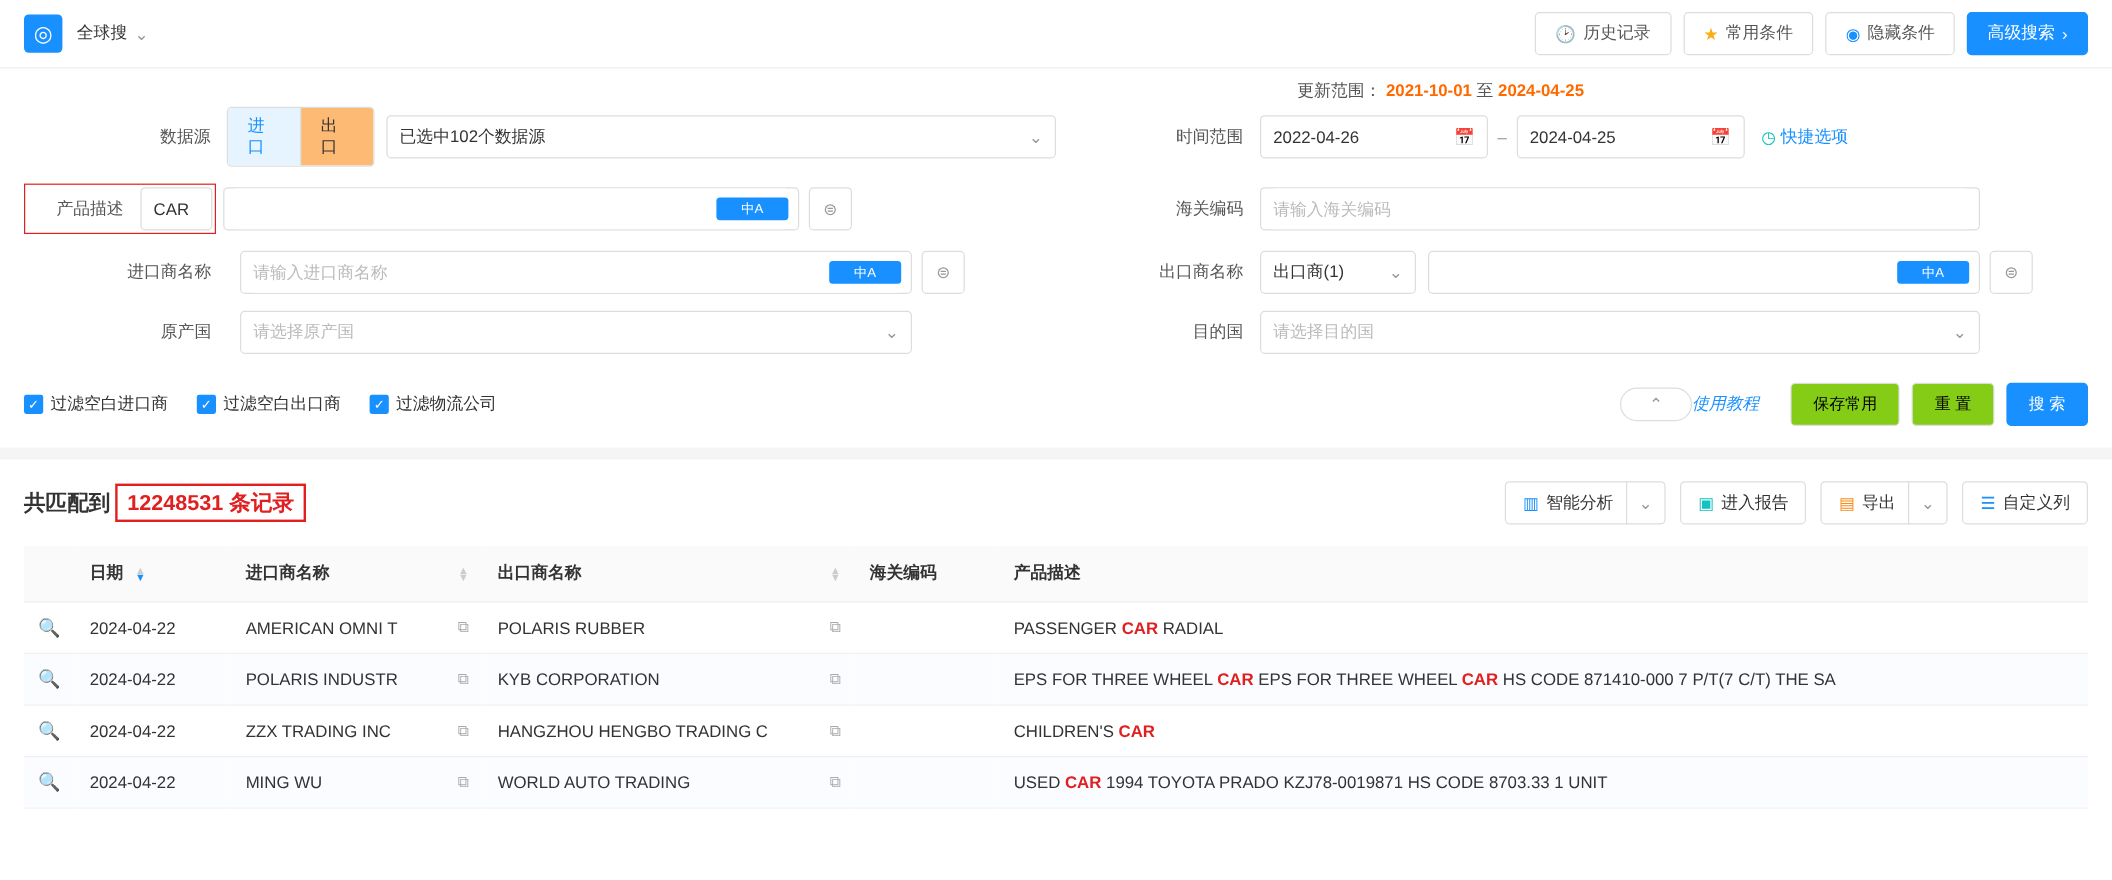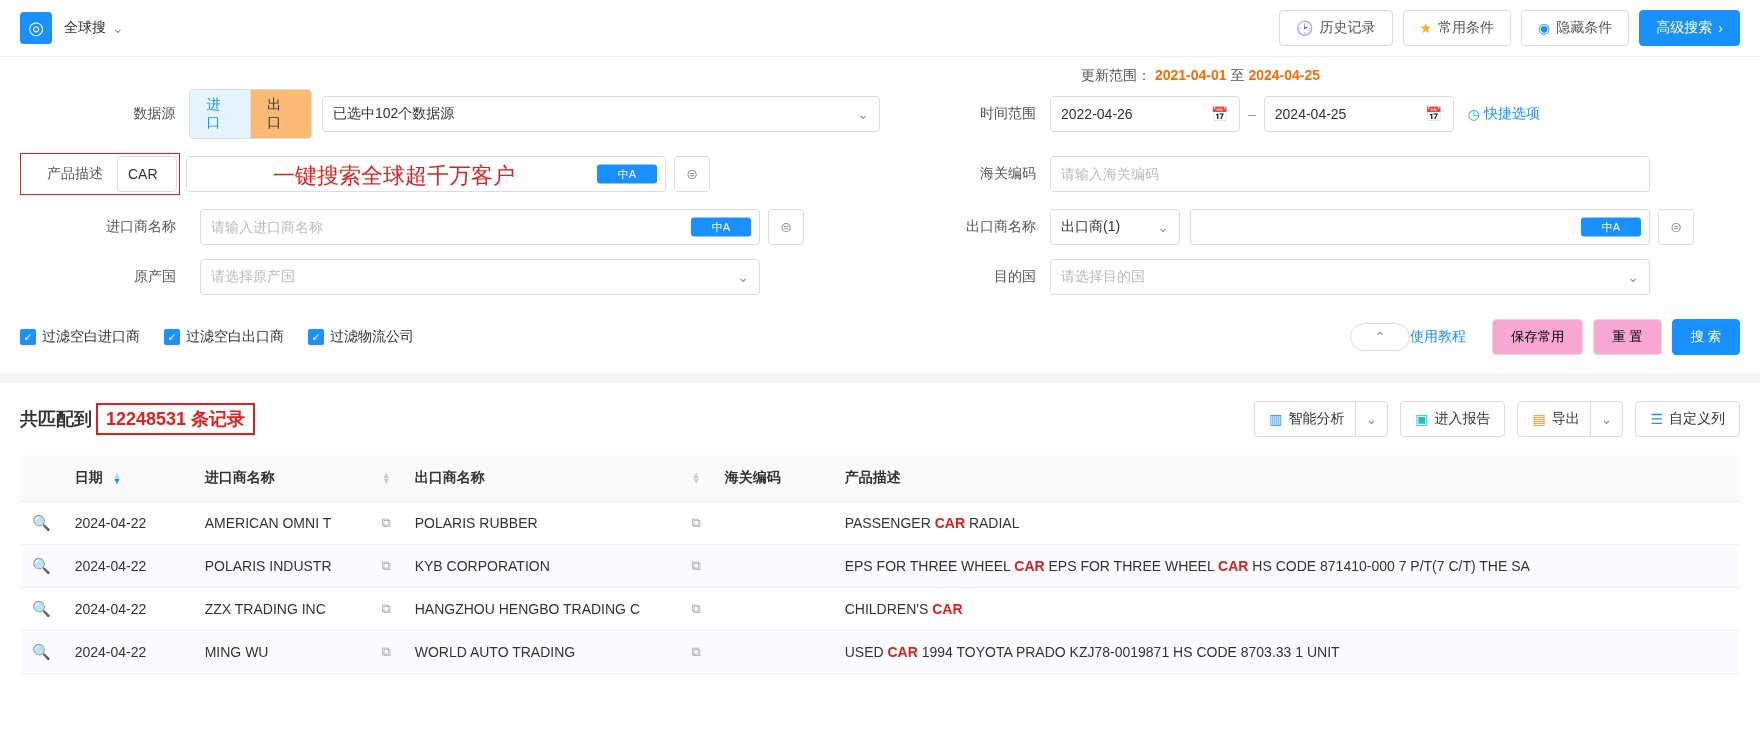--- a/index.html
+++ b/index.html
@@ -41,22 +41,22 @@
 .ext-search { width: 36px; height: 36px; border: 1px solid #ddd; border-radius: 4px; margin-left: 8px; display: flex; align-items: center; justify-content: center; color: #999; cursor: pointer; }
 .exp-sel { width: 130px; margin-right: 10px; }
 .w-ex { width: 460px; position: relative; }
 .redbox-pd { border: 1px solid #e02020; padding: 2px; display: inline-flex; align-items: center; }
 .hint-red { color: #e02020; font-size: 22px; font-family: SimSun, serif; margin-left: 16px; position: absolute; left: 70px; top: 4px; pointer-events: none; }
 .actions-row { display: flex; align-items: center; padding: 10px 20px 18px 20px; border-bottom: 10px solid #f5f5f5; }
 .chk { display: inline-flex; align-items: center; margin-right: 24px; cursor: pointer; }
 .chk-box { width: 16px; height: 16px; background: #1890ff; border-radius: 2px; margin-right: 6px; display: flex; align-items: center; justify-content: center; color: #fff; font-size: 11px; }
 .collapse-btn { width: 60px; height: 28px; border: 1px solid #ddd; border-radius: 14px; display: flex; align-items: center; justify-content: center; color: #999; cursor: pointer; margin-left: auto; margin-right: 0; }
 .act-right { display: flex; align-items: center; margin-left: auto; }
-.link { color: #1890ff; cursor: pointer; margin-right: 16px; }
-.btn { height: 36px; padding: 0 18px; border: 1px solid #ddd; border-radius: 4px; background: #f9a8d4; cursor: pointer; margin-left: 10px; }
+.link { color: #1890ff; cursor: pointer; margin-right: 16px; font-style: italic; }
+.btn { height: 36px; padding: 0 18px; border: 1px solid #ddd; border-radius: 4px; background: #84cc16; cursor: pointer; margin-left: 10px; }
 .btn.primary { background: #1890ff; border-color: #1890ff; color: #fff; }
 .results-bar { display: flex; align-items: center; padding: 18px 20px; }
 .match-text { font-size: 18px; font-weight: 600; }
 .match-count { color: #e02020; border: 2px solid #e02020; padding: 2px 8px; margin: 0 4px; font-size: 18px; font-weight: 600; }
 .res-right { margin-left: auto; display: flex; align-items: center; }
 .res-btn { display: inline-flex; align-items: center; height: 36px; padding: 0 14px; border: 1px solid #ddd; border-radius: 4px; margin-left: 12px; cursor: pointer; background: #fff; }
 .res-btn .ic { margin-right: 6px; }
 .res-btn.split { padding-right: 0; }
 .res-btn.split .dd { border-left: 1px solid #ddd; padding: 0 10px; margin-left: 10px; height: 36px; display: flex; align-items: center; color: #999; }
 .ic-blue { color: #1890ff; }
@@ -104,21 +104,21 @@
   </div>
   <div class="top-btn primary">
     <span>高级搜索</span>
     <span class="ic" style="margin-left:6px;margin-right:0">›</span>
   </div>
 </div>
 
 <div class="filters">
   <div class="update-range">
     <span>更新范围：</span>
-    <span class="d">2021-04-01</span>
+    <span class="d">2021-10-01</span>
     <span>至</span>
     <span class="d">2024-04-25</span>
   </div>
 
   <div class="row">
     <div class="half">
       <div class="lbl">数据源</div>
       <div class="seg">
         <div class="seg-btn active">进口</div>
         <div class="seg-btn">出口</div>
@@ -149,21 +149,20 @@
   <div class="row">
     <div class="half">
       <span class="redbox-pd">
         <div class="lbl" style="width:94px">产品描述</div>
         <div class="inp" style="width:60px;border-radius:4px">
           <span>CAR</span>
         </div>
       </span>
       <div class="inp" style="width:480px;margin-left:6px;position:relative">
         <input type="text" style="">
-        <span class="hint-red">一键搜索全球超千万客户</span>
         <span class="badge-cn">中A</span>
       </div>
       <div class="ext-search">
         <span>⊜</span>
       </div>
     </div>
     <div class="half">
       <div class="lbl">海关编码</div>
       <div class="inp w-hs">
         <input type="text" placeholder="请输入海关编码" style="">

